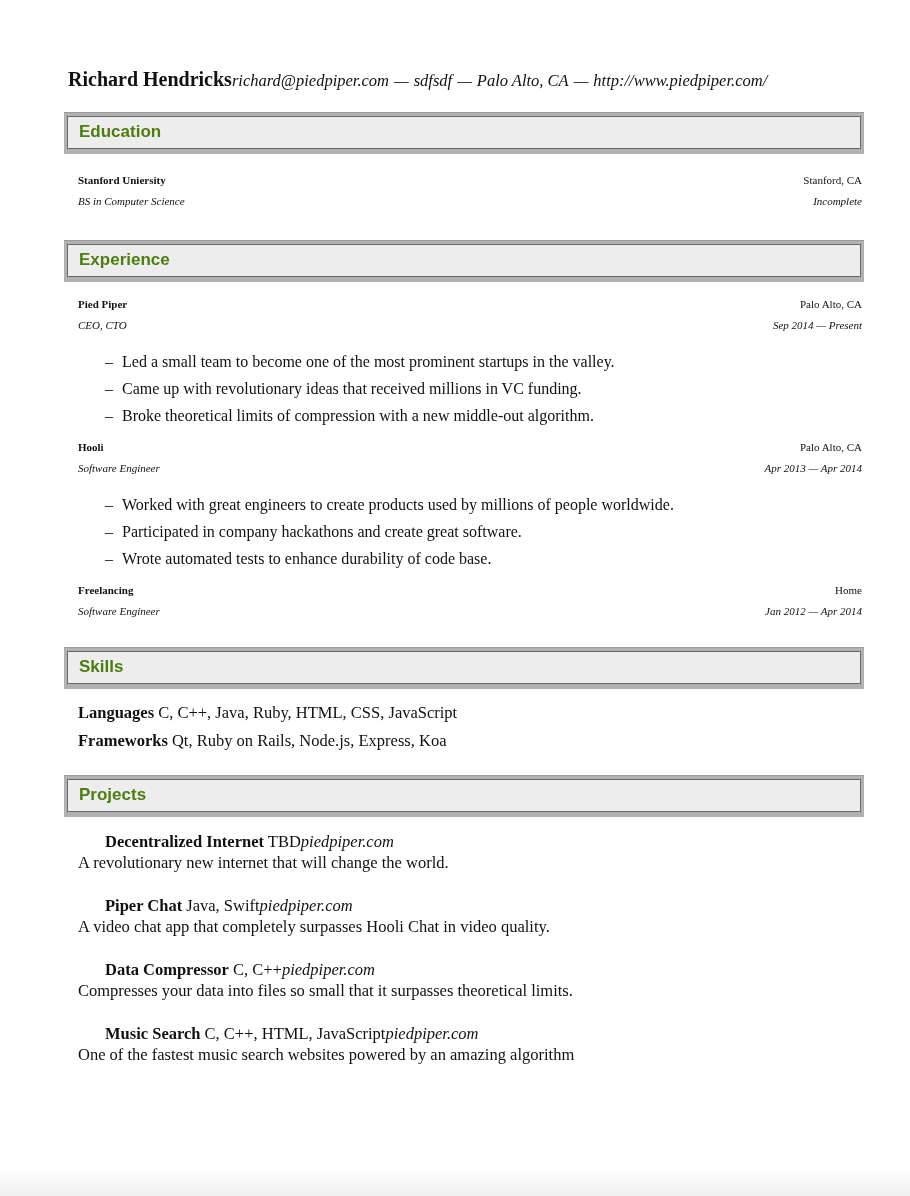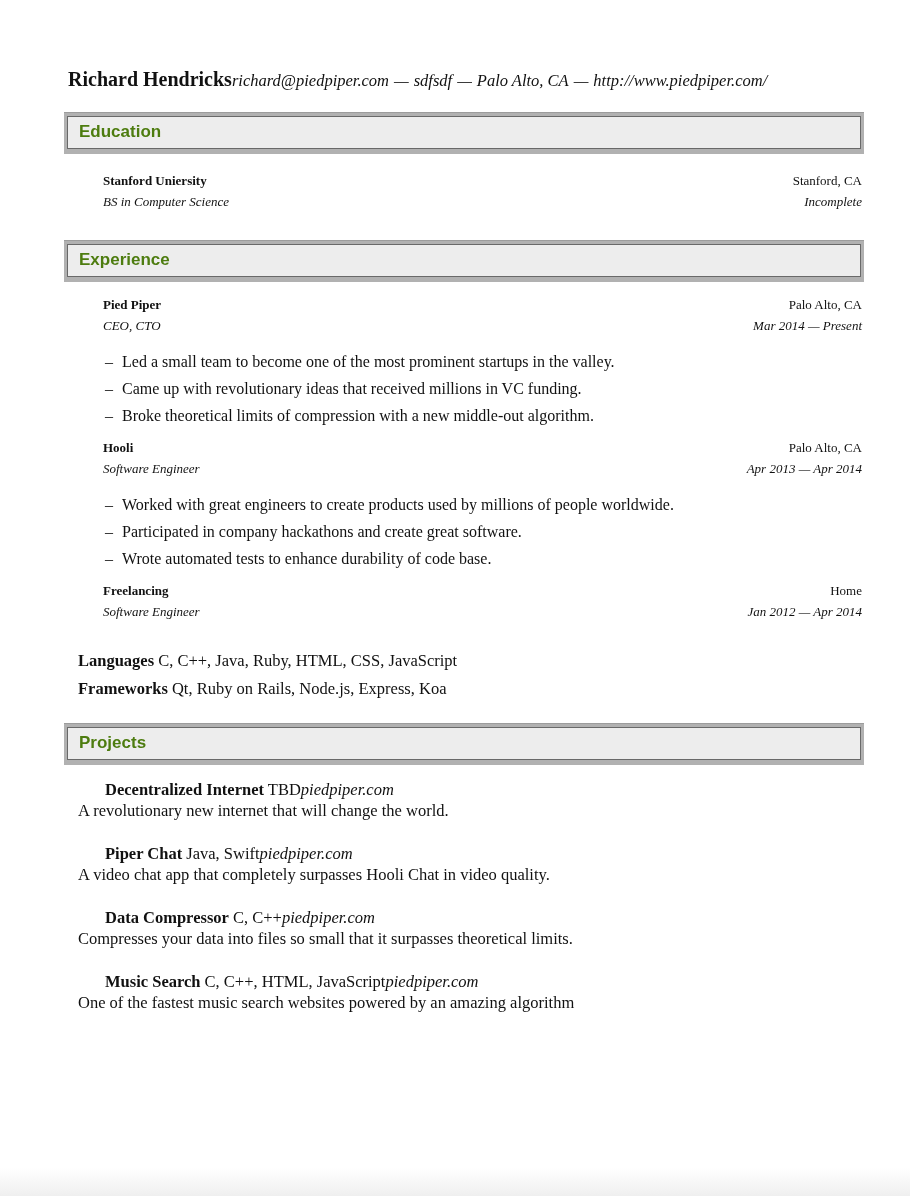--- a/index.html
+++ b/index.html
@@ -30,21 +30,21 @@
   .sec-education{margin-top:18px;}
   .sec-experience{margin-top:28px;}
   .sec-skills{margin-top:25px;}
   .sec-projects{margin-top:20px;}
 
   
   .entry{margin-left:10px;}
   .entry.first{margin-top:16px;}
   .xentry{margin-left:10px;margin-top:8px;}
   .xentry.first{margin-top:12px;}
-  .erow{display:flex;justify-content:space-between;font-size:13px;line-height:21px;margin-left:25px;}
+  .erow{display:flex;justify-content:space-between;font-size:11px;line-height:21px;}
   .b{font-weight:bold;}
   .it{font-style:italic;}
 
   ul.bullets{margin:12px 0 0 27px;padding:0;list-style:none;}
   ul.bullets li{font-size:16px;line-height:27px;}
   ul.bullets li::before{content:"\2013";display:inline-block;width:17px;}
 
   
   .skillrow{margin-left:10px;font-size:16.5px;line-height:28px;}
   .skillrow.first{margin-top:10px;}
@@ -89,21 +89,21 @@
       <div class="secbox-in">Experience</div>
     </div>
 
     <div class="xentry first">
       <div class="erow">
         <span class="b">Pied Piper</span>
         <span>Palo Alto, CA</span>
       </div>
       <div class="erow it">
         <span>CEO, CTO</span>
-        <span>Mar 2014 — Present</span>
+        <span>Sep 2014 — Present</span>
       </div>
       <ul class="bullets">
         <li>Led a small team to become one of the most prominent startups in the valley.</li>
         <li>Came up with revolutionary ideas that received millions in VC funding.</li>
         <li>Broke theoretical limits of compression with a new middle-out algorithm.</li>
       </ul>
     </div>
 
     <div class="xentry">
       <div class="erow">
@@ -127,20 +127,23 @@
         <span>Home</span>
       </div>
       <div class="erow it">
         <span>Software Engineer</span>
         <span>Jan 2012 — Apr 2014</span>
       </div>
     </div>
   </section>
 
   <section class="sec-skills">
+    <div class="secbox">
+      <div class="secbox-in">Skills</div>
+    </div>
     <div class="skillrow first">
       <span class="b">Languages</span>
       <span>C, C++, Java, Ruby, HTML, CSS, JavaScript</span>
     </div>
     <div class="skillrow">
       <span class="b">Frameworks</span>
       <span>Qt, Ruby on Rails, Node.js, Express, Koa</span>
     </div>
   </section>
 

